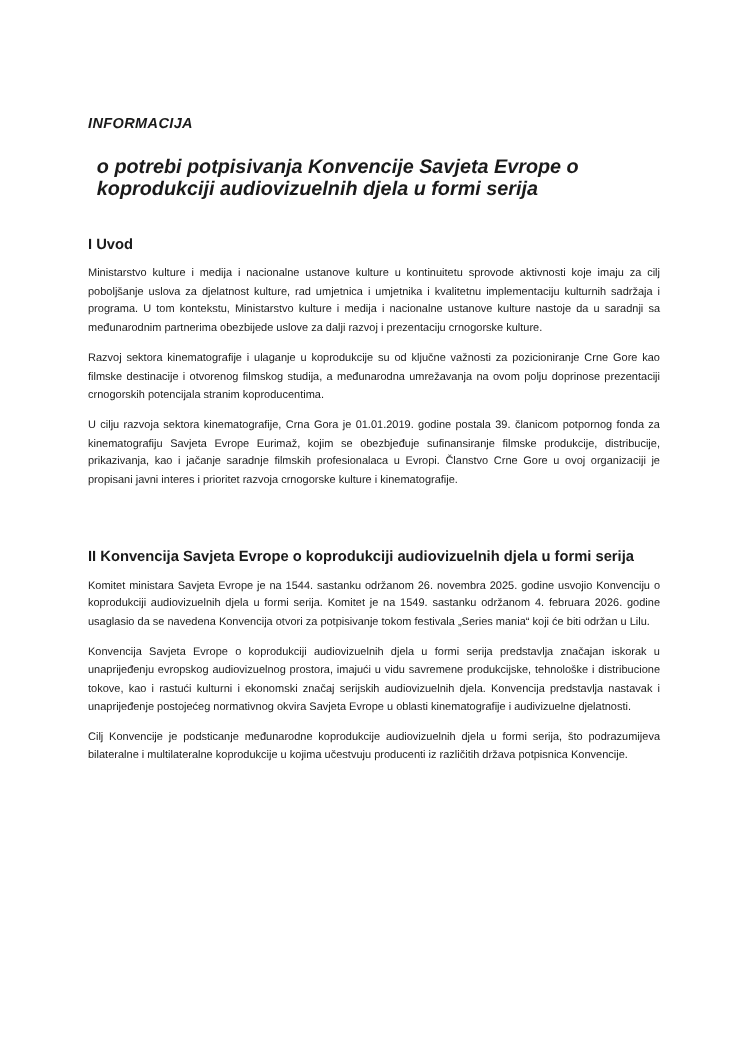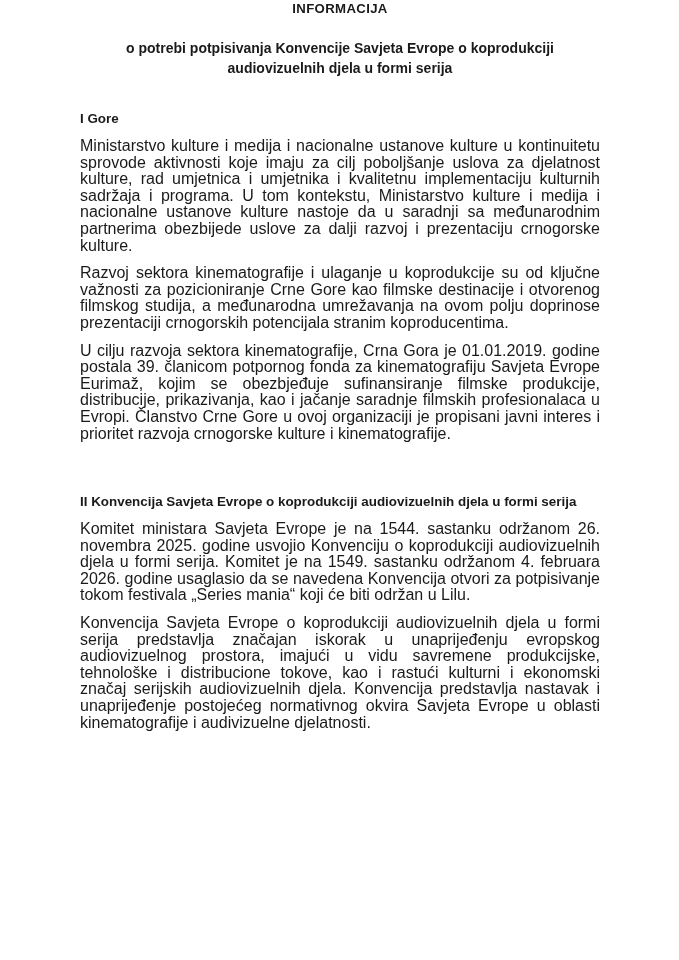--- a/index.html
+++ b/index.html
@@ -17,47 +17,49 @@
   }
   .page {
     box-sizing: border-box;
     width: 679px;
     height: 960px;
     padding: 0 79px 0 80px;
     background: #ffffff;
     position: relative;
   }
   .doc-title-block {
-    text-align: center;
+    padding-top: 103px;
+    text-align: left;
+    font-style: italic;
   }
   .doc-title {
     font-size: 13.2px;
     font-weight: bold;
     letter-spacing: 0.35px;
     line-height: 17px;
     margin: 0;
   }
   .doc-subtitle {
-    font-size: 14px;
+    font-size: 18px;
     font-weight: bold;
     line-height: 19.5px;
     margin: 22px 8px 0 8px;
   }
   .section {
     margin-top: 12px;
   }
   .section-heading {
     font-size: 13.4px;
     font-weight: bold;
     line-height: 17px;
     margin: 0;
     text-align: left;
   }
   .body-par {
-    font-size: 16px;
+    font-size: 10px;
     line-height: 16.6px;
     text-align: justify;
     text-justify: inter-word;
     margin: 0;
     hyphens: none;
   }
   .gap-heading-2 { height: 39px; }
   .gap-after-heading { height: 11px; }
   .gap-par { height: 11px; }
   .sec1-top { margin-top: 32px; }
@@ -66,34 +68,35 @@
 <body>
 
 <div class="page">
 
   <div class="doc-title-block">
     <div class="doc-title">INFORMACIJA</div>
     <div class="doc-subtitle">o potrebi potpisivanja Konvencije Savjeta Evrope o koprodukciji audiovizuelnih djela u formi serija</div>
   </div>
 
   <div class="section sec1-top">
-    <div class="section-heading">I Gore</div>
+    <div class="section-heading">I Uvod</div>
     <div class="gap-after-heading"></div>
     <div class="body-par">Ministarstvo kulture i medija i nacionalne ustanove kulture u kontinuitetu sprovode aktivnosti koje imaju za cilj poboljšanje uslova za djelatnost kulture, rad umjetnica i umjetnika i kvalitetnu implementaciju kulturnih sadržaja i programa. U tom kontekstu, Ministarstvo kulture i medija i nacionalne ustanove kulture nastoje da u saradnji sa međunarodnim partnerima obezbijede uslove za dalji razvoj i prezentaciju crnogorske kulture.</div>
     <div class="gap-par"></div>
     <div class="body-par">Razvoj sektora kinematografije i ulaganje u koprodukcije su od ključne važnosti za pozicioniranje Crne Gore kao filmske destinacije i otvorenog filmskog studija, a međunarodna umrežavanja na ovom polju doprinose prezentaciji crnogorskih potencijala stranim koproducentima.</div>
     <div class="gap-par"></div>
     <div class="body-par">U cilju razvoja sektora kinematografije, Crna Gora je 01.01.2019. godine postala 39. članicom potpornog fonda za kinematografiju Savjeta Evrope Eurimaž, kojim se obezbjeđuje sufinansiranje filmske produkcije, distribucije, prikazivanja, kao i jačanje saradnje filmskih profesionalaca u Evropi. Članstvo Crne Gore u ovoj organizaciji je propisani javni interes i prioritet razvoja crnogorske kulture i kinematografije.</div>
   </div>
 
   <div class="gap-heading-2"></div>
 
   <div class="section">
     <div class="section-heading">II Konvencija Savjeta Evrope o koprodukciji audiovizuelnih djela u formi serija</div>
     <div class="gap-after-heading"></div>
     <div class="body-par">Komitet ministara Savjeta Evrope je na 1544. sastanku održanom 26. novembra 2025. godine usvojio Konvenciju o koprodukciji audiovizuelnih djela u formi serija. Komitet je na 1549. sastanku održanom 4. februara 2026. godine usaglasio da se navedena Konvencija otvori za potpisivanje tokom festivala „Series mania“ koji će biti održan u Lilu.</div>
     <div class="gap-par"></div>
     <div class="body-par">Konvencija Savjeta Evrope o koprodukciji audiovizuelnih djela u formi serija predstavlja značajan iskorak u unaprijeđenju evropskog audiovizuelnog prostora, imajući u vidu savremene produkcijske, tehnološke i distribucione tokove, kao i rastući kulturni i ekonomski značaj serijskih audiovizuelnih djela. Konvencija predstavlja nastavak i unaprijeđenje postojećeg normativnog okvira Savjeta Evrope u oblasti kinematografije i audivizuelne djelatnosti.</div>
     <div class="gap-par"></div>
+    <div class="body-par">Cilj Konvencije je podsticanje međunarodne koprodukcije audiovizuelnih djela u formi serija, što podrazumijeva bilateralne i multilateralne koprodukcije u kojima učestvuju producenti iz različitih država potpisnica Konvencije.</div>
     <div class="gap-par"></div>
   </div>
 
 </div>
 
 </body></html>

